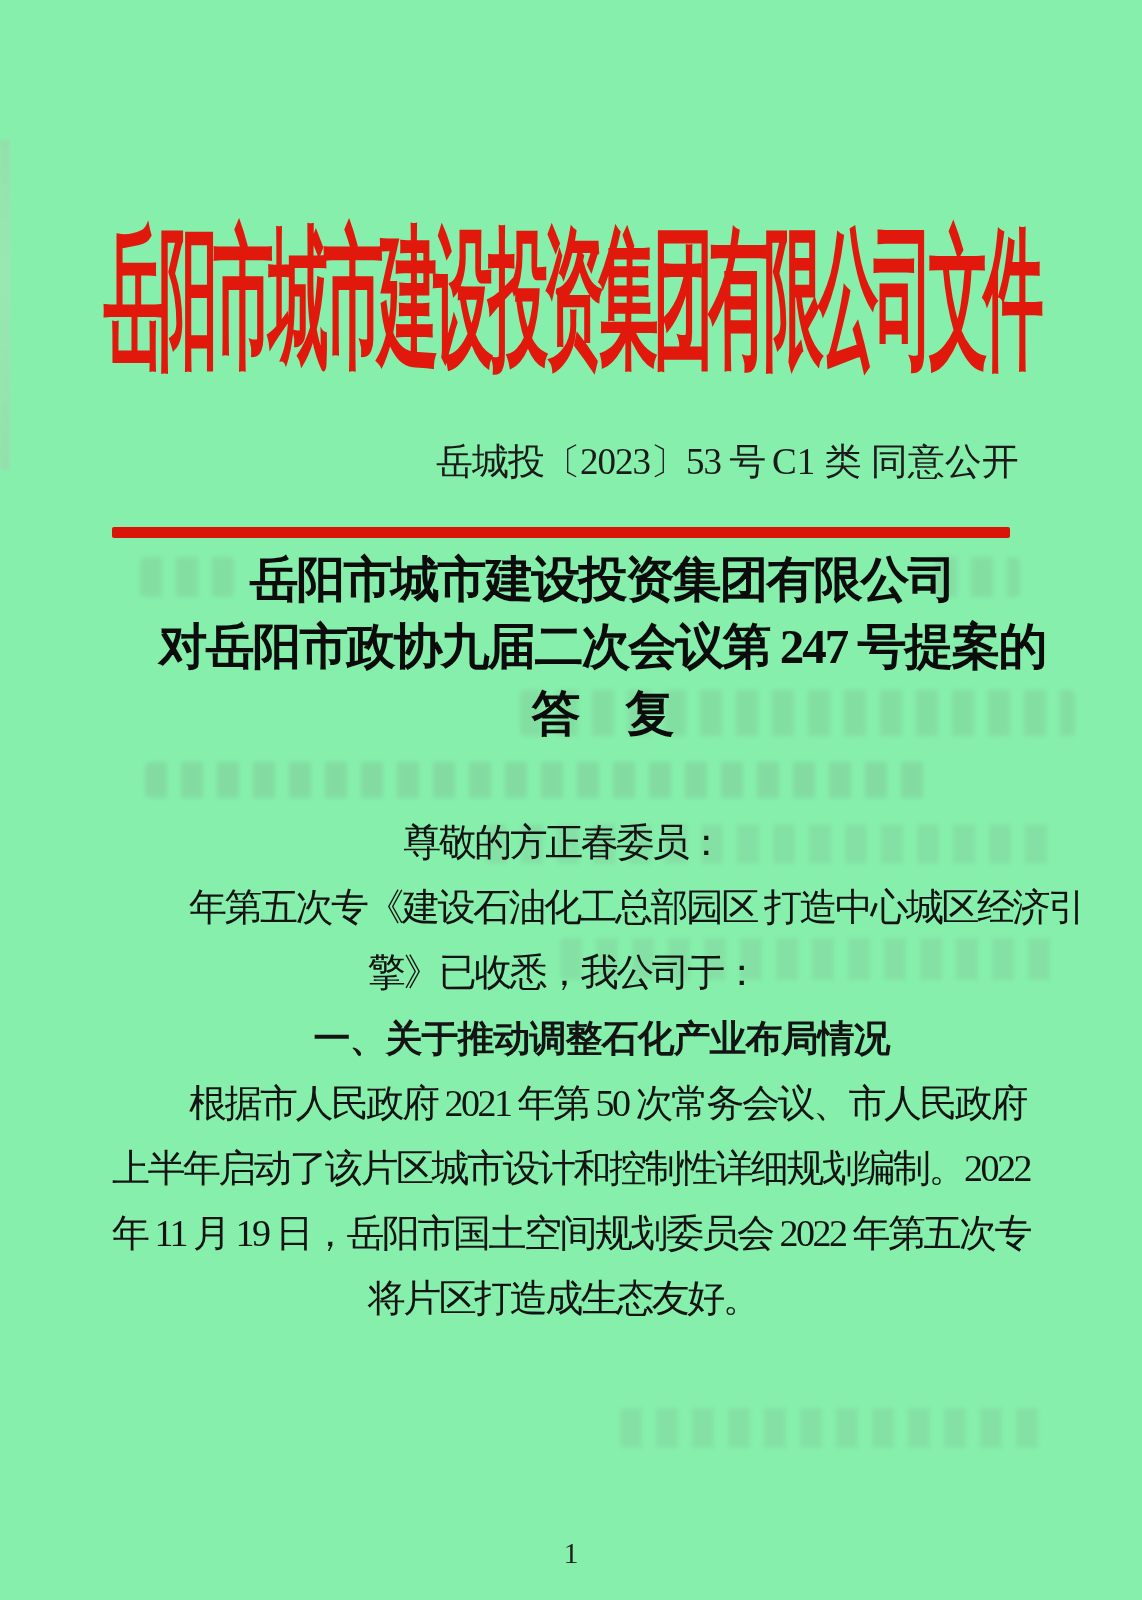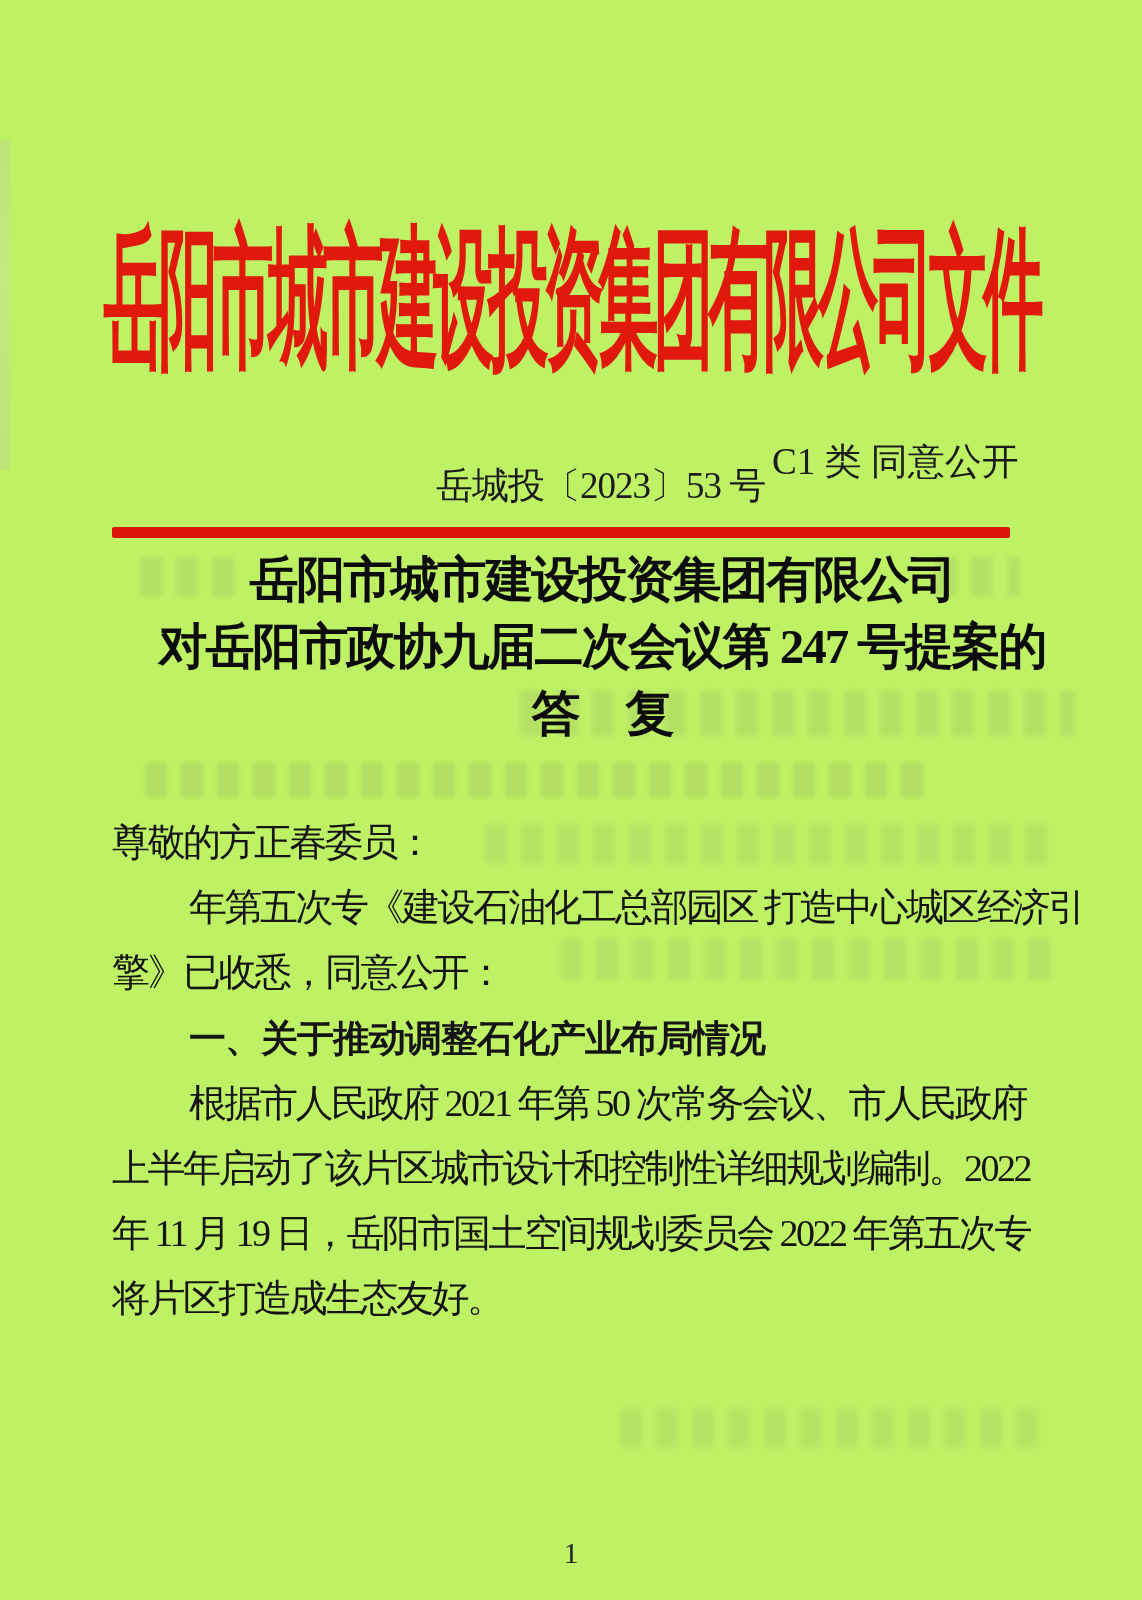--- a/index.html
+++ b/index.html
@@ -1,36 +1,36 @@
 <!DOCTYPE html>
 <html><head>
 <meta charset="utf-8">
 <style>
   html,body{margin:0;padding:0;background:#e9e9e9;}
   .page{
     position:relative;
     width:1142px;height:1600px;
     margin:0 auto;
-    background:#bef264;
+    background:#86efac;
     overflow:hidden;
     font-family:"Liberation Serif","DejaVu Serif",serif;
     color:#161616;
   }
   
   .red-header{
     position:absolute;top:198px;left:0;width:100%;
     text-align:center;white-space:nowrap;
     font-weight:700;font-size:60px;letter-spacing:-5px;
     color:#e0190c;
     transform:scaleY(2.55);transform-origin:50% 0;
   }
   
   .doc-number{
     position:absolute;left:436px;top:437px;
-    font-size:37px;letter-spacing:-1px;white-space:nowrap;color:#1b1b1b;margin-top:24px;
+    font-size:37px;letter-spacing:-1px;white-space:nowrap;color:#1b1b1b;
   }
   .classification{
     position:absolute;left:772px;top:437px;
     font-size:37px;letter-spacing:0px;white-space:nowrap;color:#1b1b1b;text-align:center;
   }
   
   .red-rule{
     position:absolute;left:112px;top:527px;width:898px;height:11px;
     background:#d9150a;border-radius:2px;
   }
@@ -39,21 +39,21 @@
     position:absolute;top:546px;left:0;width:100%;
     text-align:center;font-weight:700;color:#0c0c0c;margin-left:31px;
   }
   .title-line{font-size:49px;line-height:67px;letter-spacing:-2px;white-space:nowrap;}
   
   .body-block{
     position:absolute;left:112px;top:810px;width:902px;
     font-size:38px;line-height:65.2px;letter-spacing:-2.5px;
     color:#141414;
   }
-  .body-line{white-space:nowrap;}
+  .body-line{white-space:nowrap;text-align:center;}
   .indent{text-indent:77px;}
   .heading{
     font-family:"Liberation Sans","DejaVu Sans",sans-serif;
     font-weight:700;font-size:37px;letter-spacing:-1px;
   }
   
   .page-number{
     position:absolute;top:1536px;left:0;width:100%;
     text-align:center;font-size:30px;color:#222;
   }
@@ -99,21 +99,21 @@
 
   <div class="title-block">
     <div class="title-line">岳阳市城市建设投资集团有限公司</div>
     <div class="title-line">对岳阳市政协九届二次会议第 247 号提案的</div>
     <div class="title-line">答　复</div>
   </div>
 
   <div class="body-block">
     <div class="body-line">尊敬的方正春委员：</div>
     <div class="body-line indent">年第五次专《建设石油化工总部园区 打造中心城区经济引</div>
-    <div class="body-line">擎》已收悉，同意公开：</div>
+    <div class="body-line">擎》已收悉，我公司于：</div>
     <div class="body-line indent heading">一、关于推动调整石化产业布局情况</div>
     <div class="body-line indent">根据市人民政府 2021 年第 50 次常务会议、市人民政府</div>
     <div class="body-line">上半年启动了该片区城市设计和控制性详细规划编制。2022</div>
     <div class="body-line">年 11 月 19 日，岳阳市国土空间规划委员会 2022 年第五次专</div>
     <div class="body-line">将片区打造成生态友好。</div>
   </div>
 
   <div class="page-number">1</div>
 
 </div>

